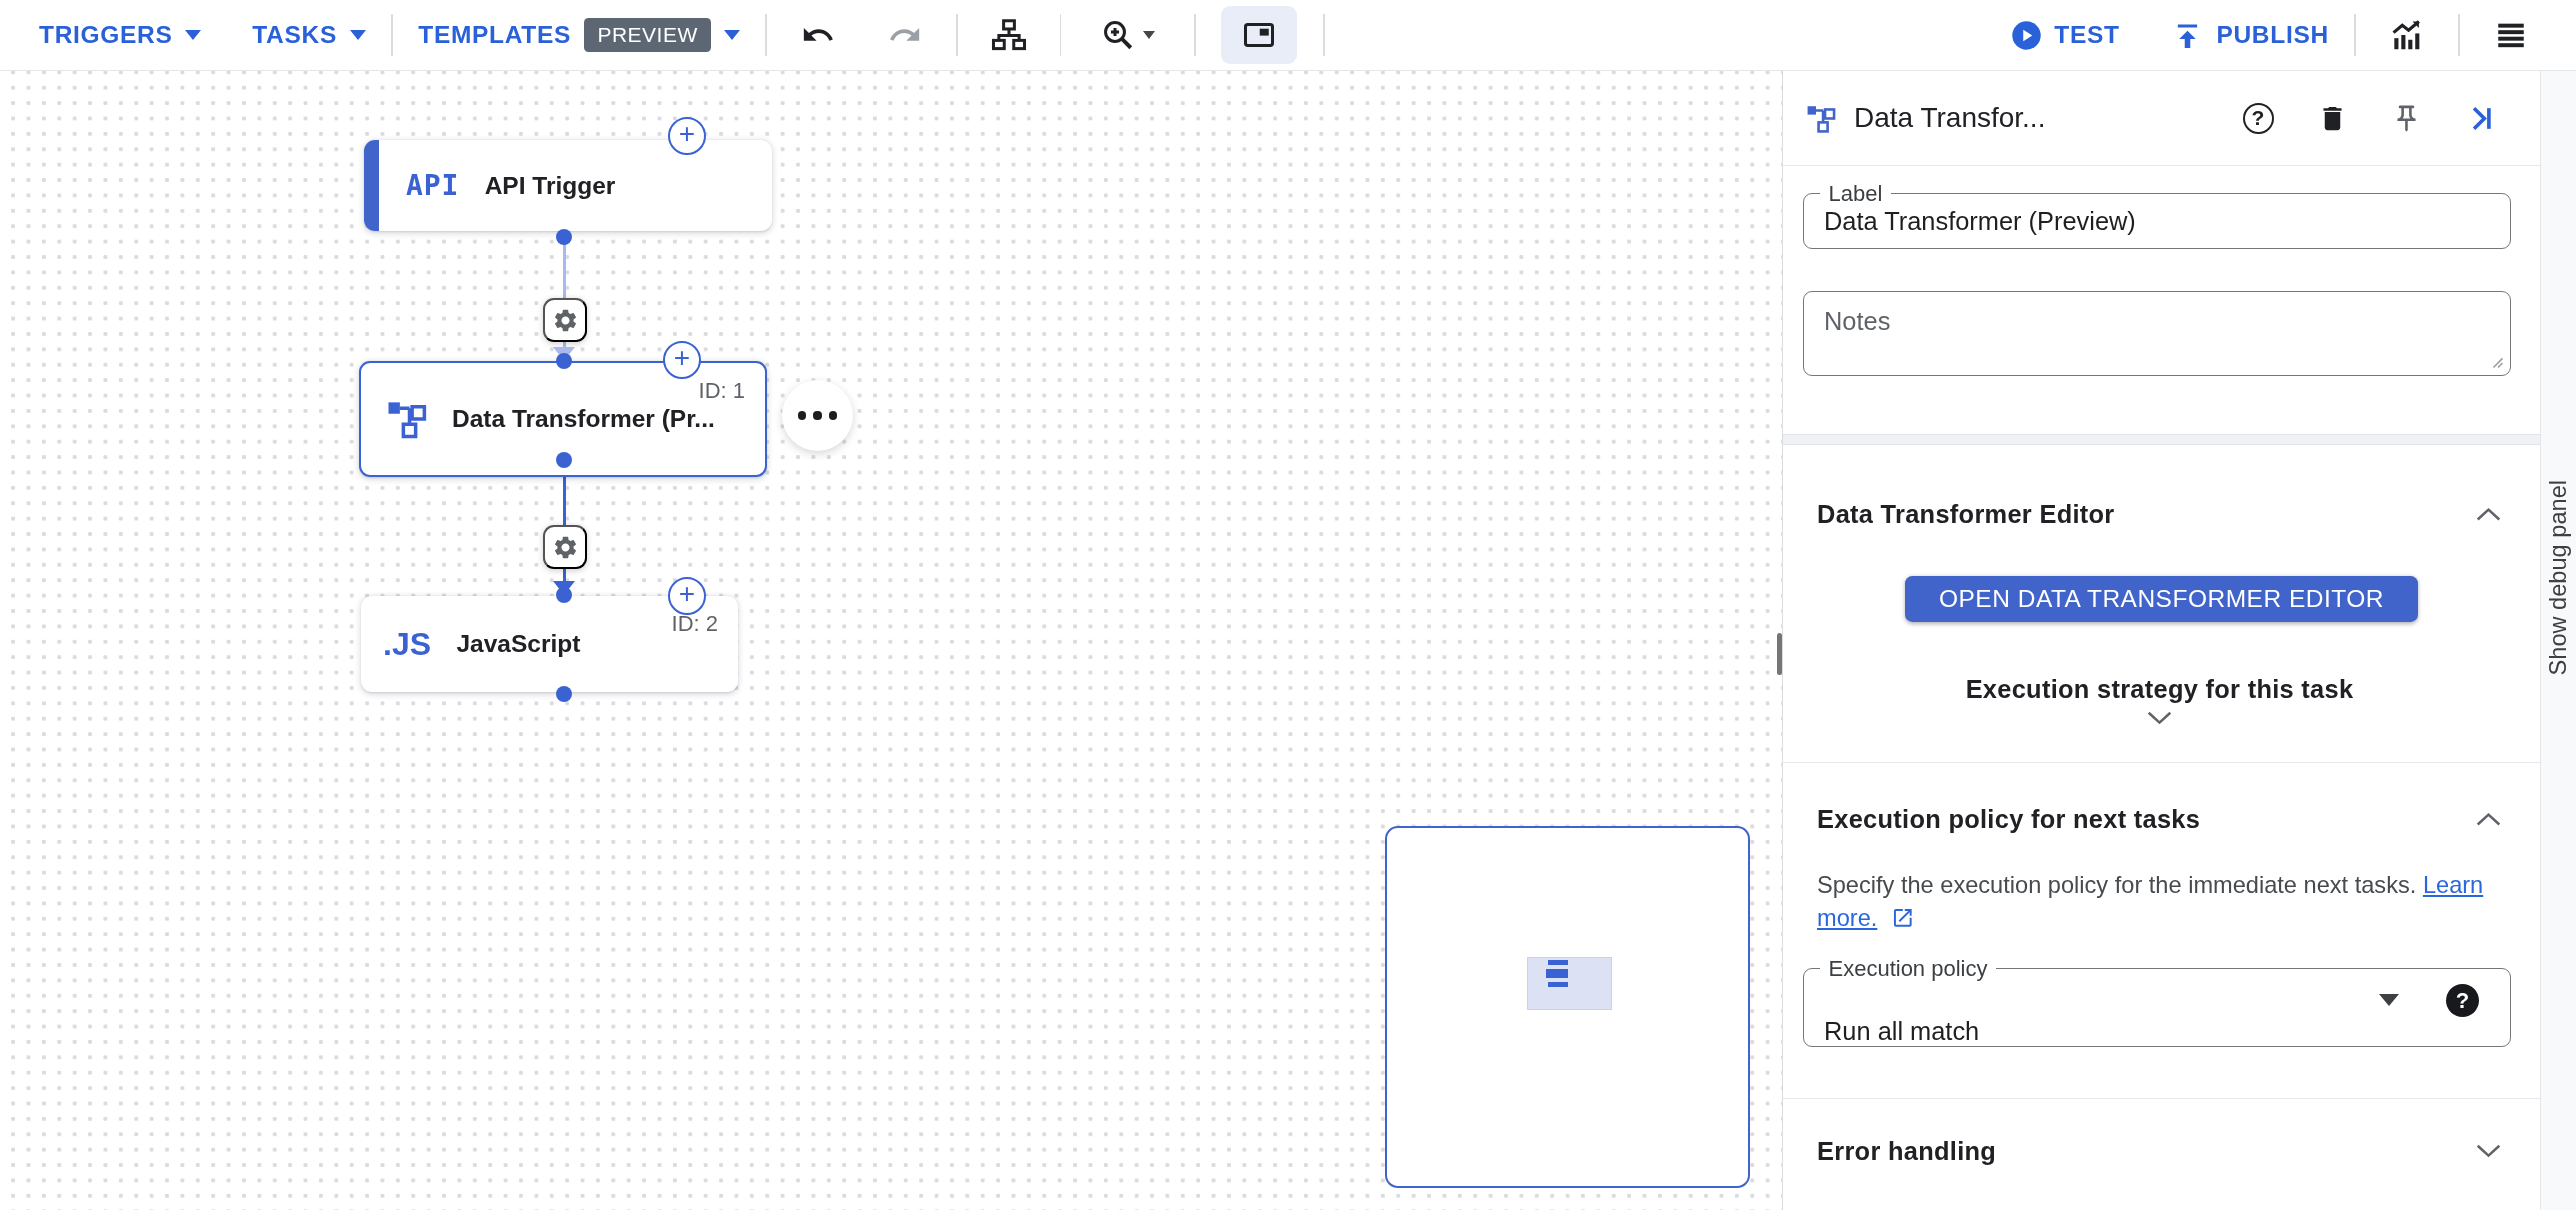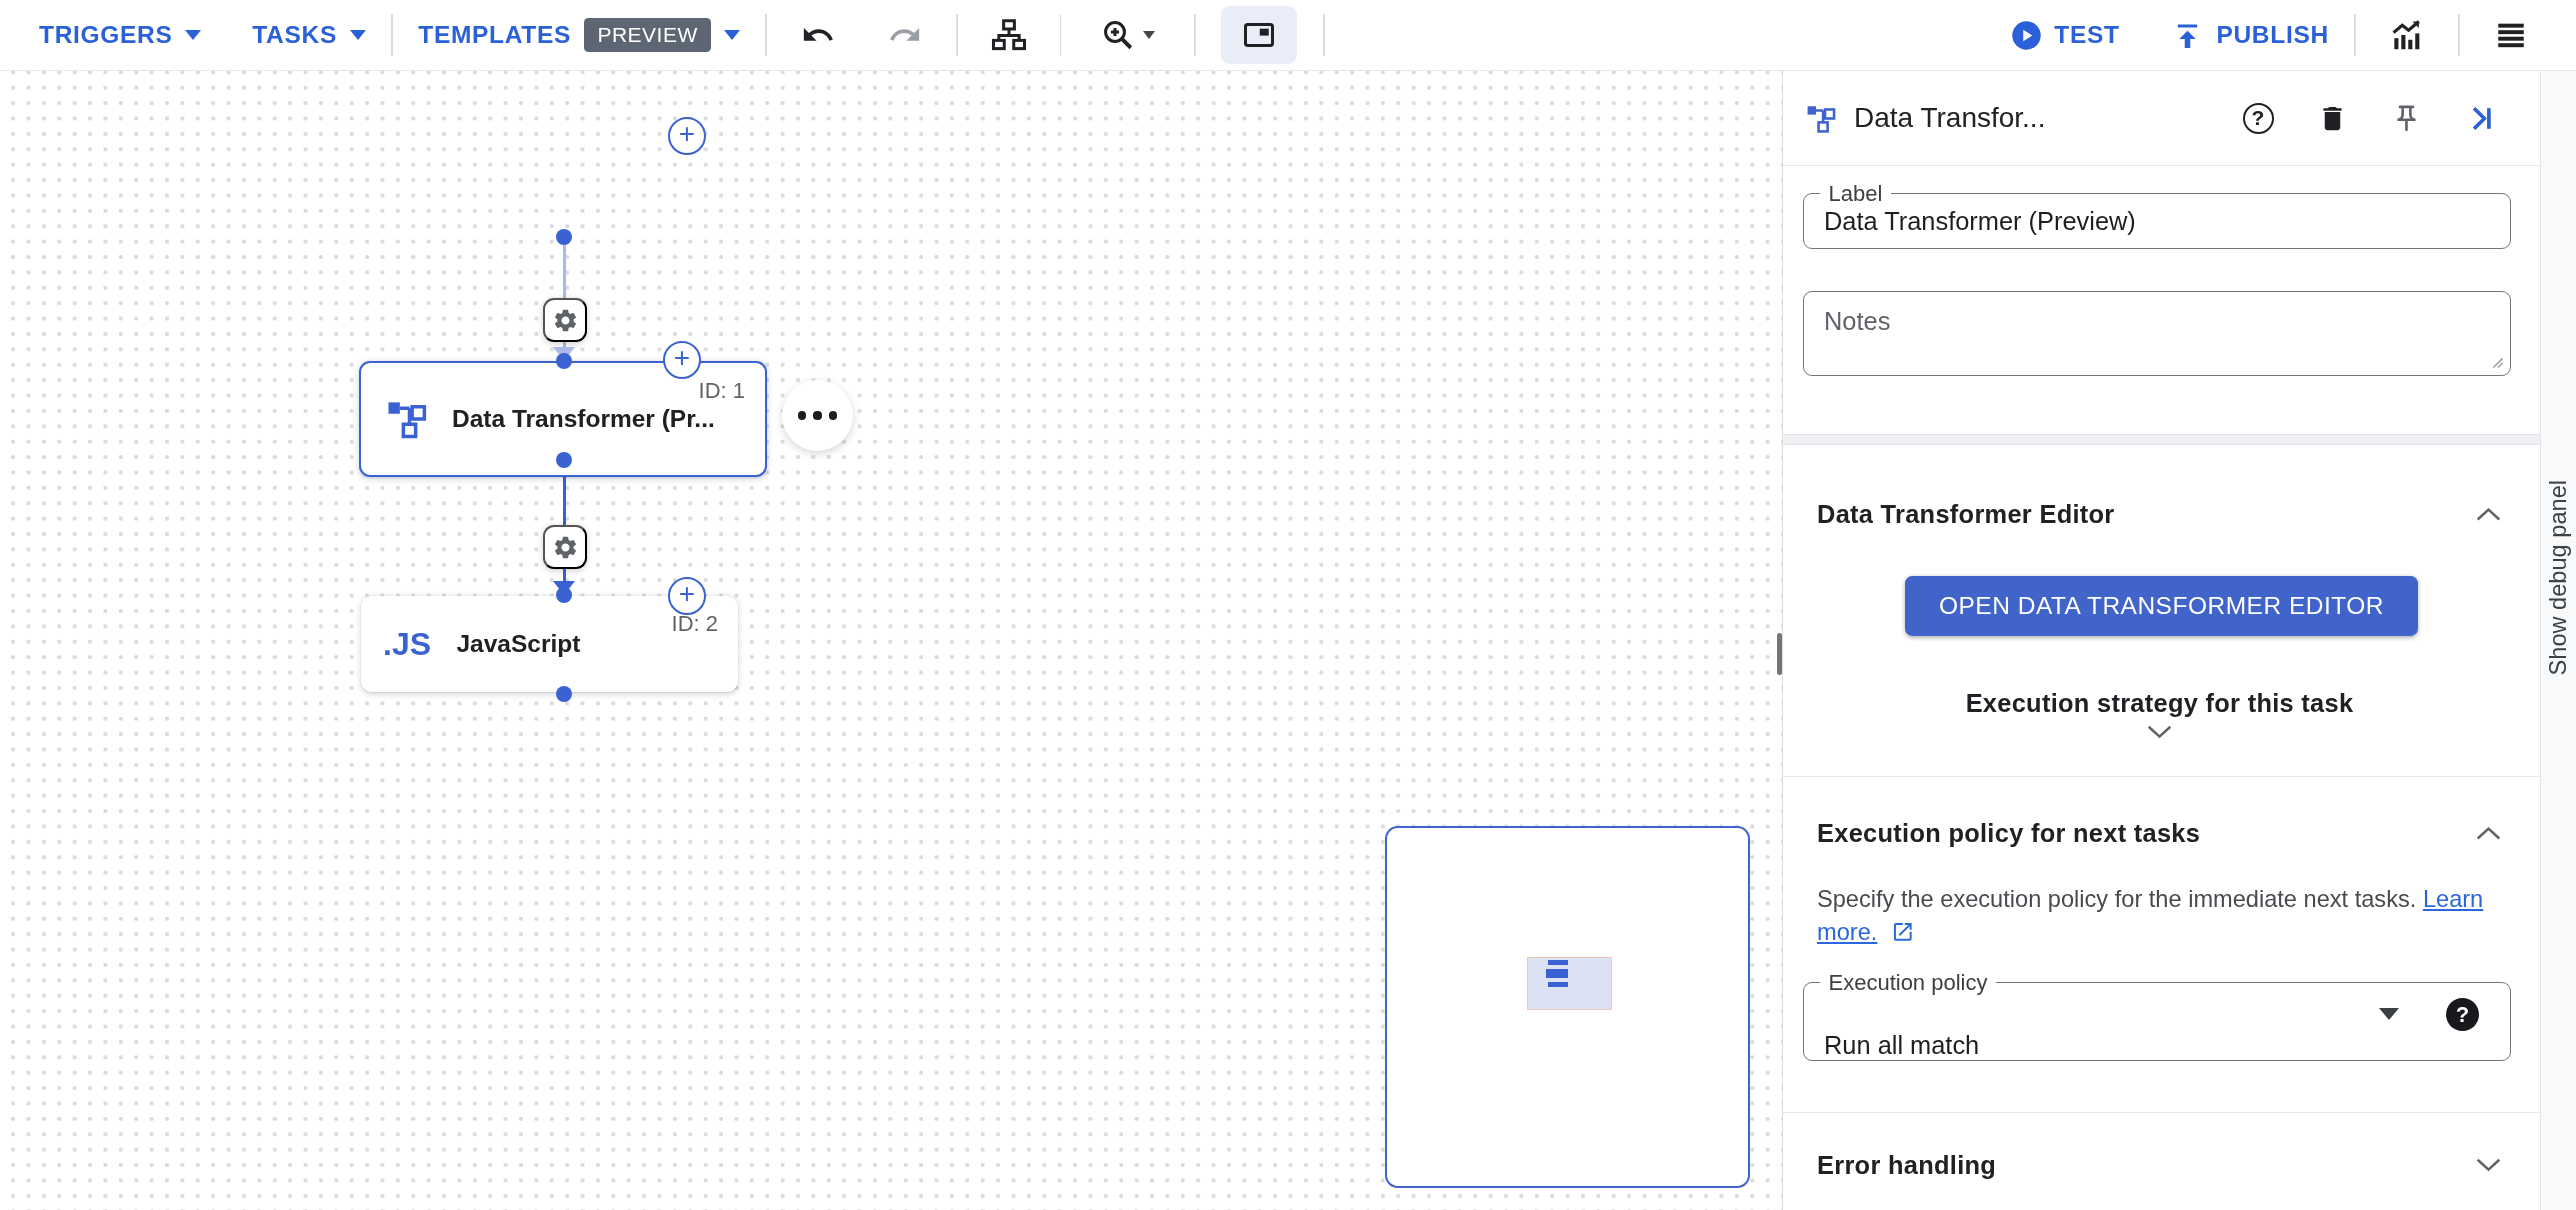--- a/index.html
+++ b/index.html
@@ -86,21 +86,21 @@
     font-family:inherit; font-size:25.4px; color:#1f1f1f; padding:14.5px 20px; }
   .field textarea::placeholder { color:#5f6368; opacity:1; }
   .grip { position:absolute; right:5.4px; bottom:5.4px; }
   .band { margin-top:58px; height:11px; background:#f0f1f4; border-top:1.8px solid #e2e4e7;
     border-bottom:1.8px solid #e2e4e7; }
   .sec-row { display:flex; align-items:center; justify-content:space-between; height:51px;
     padding:0 38px 0 34px; cursor:pointer; }
   .sec-row h3 { font-size:25.4px; font-weight:700; color:#202124; letter-spacing:0.3px; }
   .mt48{margin-top:44px;} .mt58{margin-top:53px;flex-direction:column;} .mt40{margin-top:36px;} .mt34{margin-top:31px;}
   .mt30{margin-top:27px;} .mt36{margin-top:33px;} .mt56{margin-top:51px;}
-  .primary-btn { display:block; margin:36px auto 0; height:60px; padding:0 34px; border:0;
+  .primary-btn { display:block; margin:36px auto 0; height:46px; padding:0 34px; border:0;
     border-radius:7.3px; background:#4064C9; color:#fff; font-family:inherit; font-size:24.5px;
     font-weight:500; letter-spacing:0.5px; cursor:pointer; box-shadow:0 1.8px 4.5px rgba(0,0,0,.3); }
   .desc { margin:23.6px 33px 0 34px; font-size:23.6px; color:#474b4f; line-height:1.4; }
   .desc a { color:#2A66DC; text-decoration:underline; cursor:pointer; }
   .ext-icon { display:inline-block; vertical-align:-3.6px; margin-left:7.3px; }
   .field.select { margin-top:33px; height:79px; display:flex; align-items:flex-end; cursor:pointer; }
   .field.select .value { font-size:25.4px; color:#1f1f1f; padding-left:20px; }
   .dd-caret { position:absolute; right:111px; top:25.4px; width:0; height:0;
     border-left:10px solid transparent; border-right:10px solid transparent; border-top:12.7px solid #3c4043; }
   .help-filled { position:absolute; right:31px; top:15.4px; width:33px; height:33px; border-radius:50%;
@@ -234,20 +234,25 @@
       <svg width="27" height="27" viewBox="0 0 24 24">
         <path fill="#5f6368" d="M19.14 12.94c.04-.3.06-.61.06-.94s-.02-.64-.07-.94l2.03-1.58c.18-.14.23-.41.12-.61l-1.92-3.32c-.12-.22-.37-.29-.59-.22l-2.39.96c-.5-.38-1.03-.7-1.62-.94l-.36-2.54c-.04-.24-.24-.41-.48-.41h-3.84c-.24 0-.43.17-.47.41l-.36 2.54c-.59.24-1.13.57-1.62.94l-2.39-.96c-.22-.08-.47 0-.59.22L2.74 8.87c-.12.21-.08.47.12.61l2.03 1.58c-.05.3-.09.63-.09.94s.02.64.07.94l-2.03 1.58c-.18.14-.23.41-.12.61l1.92 3.32c.12.22.37.29.59.22l2.39-.96c.5.38 1.03.7 1.62.94l.36 2.54c.05.24.24.41.48.41h3.84c.24 0 .44-.17.47-.41l.36-2.54c.59-.24 1.13-.56 1.62-.94l2.39.96c.22.08.47 0 .59-.22l1.92-3.32c.12-.22.07-.47-.12-.61l-2.01-1.58zM12 15.6c-1.98 0-3.6-1.62-3.6-3.6s1.62-3.6 3.6-3.6 3.6 1.62 3.6 3.6-1.62 3.6-3.6 3.6z"></path>
       </svg>
     </button>
     <button class="gear-box" style="left:543px;top:454px">
       <svg width="27" height="27" viewBox="0 0 24 24">
         <path fill="#5f6368" d="M19.14 12.94c.04-.3.06-.61.06-.94s-.02-.64-.07-.94l2.03-1.58c.18-.14.23-.41.12-.61l-1.92-3.32c-.12-.22-.37-.29-.59-.22l-2.39.96c-.5-.38-1.03-.7-1.62-.94l-.36-2.54c-.04-.24-.24-.41-.48-.41h-3.84c-.24 0-.43.17-.47.41l-.36 2.54c-.59.24-1.13.57-1.62.94l-2.39-.96c-.22-.08-.47 0-.59.22L2.74 8.87c-.12.21-.08.47.12.61l2.03 1.58c-.05.3-.09.63-.09.94s.02.64.07.94l-2.03 1.58c-.18.14-.23.41-.12.61l1.92 3.32c.12.22.37.29.59.22l2.39-.96c.5.38 1.03.7 1.62.94l.36 2.54c.05.24.24.41.48.41h3.84c.24 0 .44-.17.47-.41l.36-2.54c.59-.24 1.13-.56 1.62-.94l2.39.96c.22.08.47 0 .59-.22l1.92-3.32c.12-.22.07-.47-.12-.61l-2.01-1.58zM12 15.6c-1.98 0-3.6-1.62-3.6-3.6s1.62-3.6 3.6-3.6 3.6 1.62 3.6 3.6-1.62 3.6-3.6 3.6z"></path>
       </svg>
     </button>
 
+    <div class="node" style="left:364px;top:69px">
+      <div class="accent"></div>
+      <span class="glyph-api">API</span>
+      <span class="node-label">API Trigger</span>
+    </div>
     <button class="plus-btn" style="left:668px;top:46px">+</button>
 
     <div class="node selected" style="left:359px;top:290px">
       <svg class="glyph-dt" viewBox="0 0 24 24">
         <rect x="2" y="2.5" width="6.5" height="6.5" fill="#3A62D3"></rect>
         <rect x="15.5" y="5" width="7" height="7" fill="none" stroke="#3A62D3" stroke-width="2"></rect>
         <rect x="10.5" y="15" width="7" height="7" fill="none" stroke="#3A62D3" stroke-width="2"></rect>
         <path d="M8.5 5.8h5.5 M14 5.8v9.2" fill="none" stroke="#3A62D3" stroke-width="2"></path>
       </svg>
       <span class="node-label">Data Transformer (Pr...</span>

